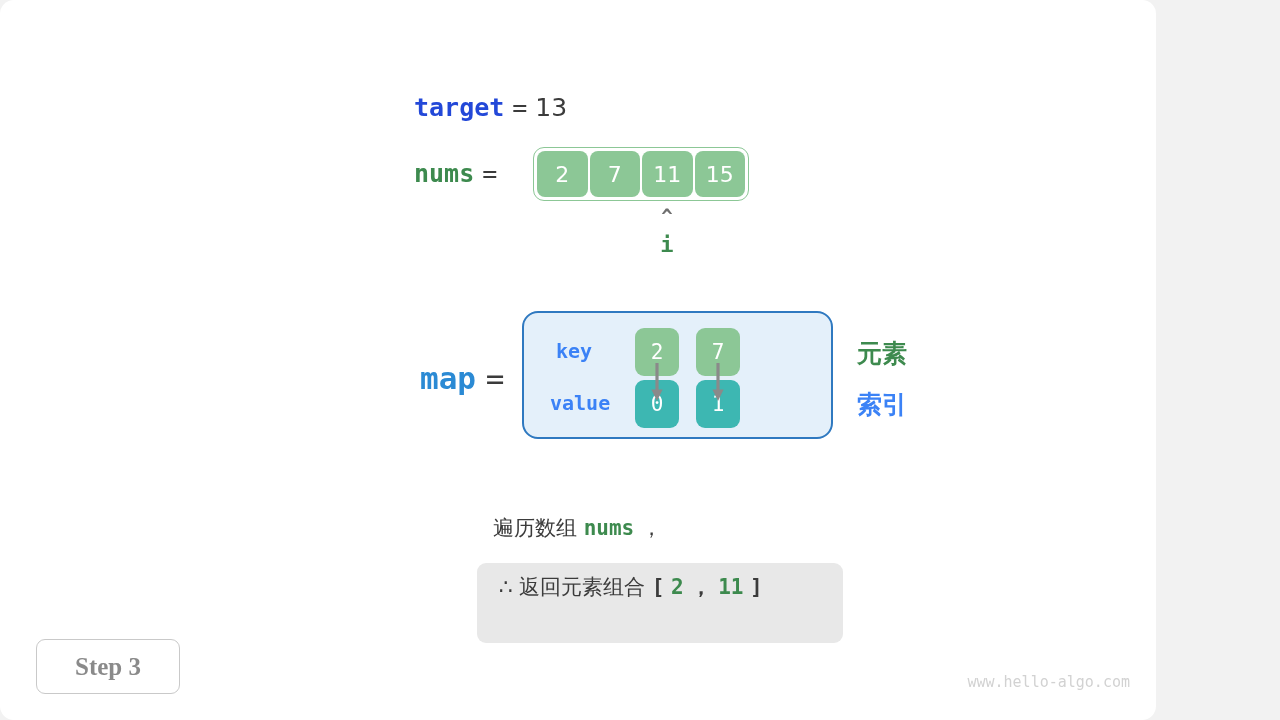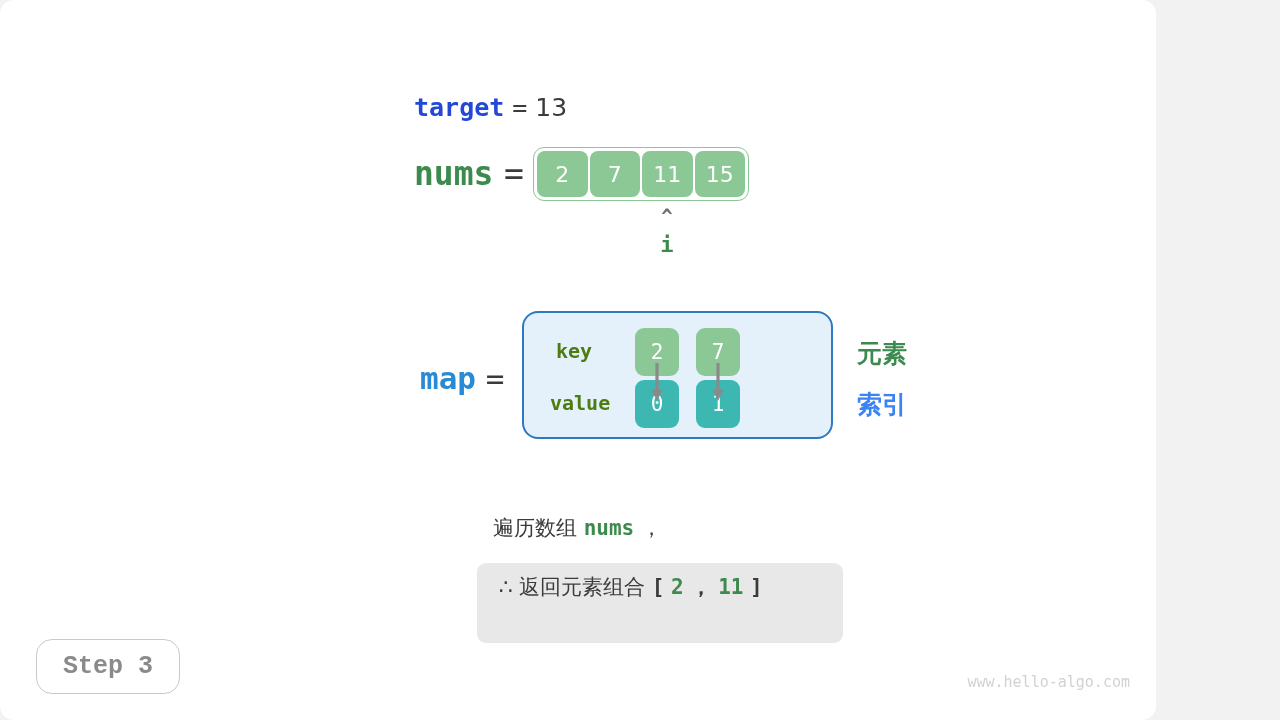--- a/index.html
+++ b/index.html
@@ -43,21 +43,21 @@
     font-weight: normal;
     color: #3b3b3b;
     font-size: 25px;
   }
 
   
   #nums-label {
     position: absolute;
     left: 414px;
     top: 158px;
-    font-size: 33px;
+    font-size: 25px;
     line-height: 32px;
     white-space: nowrap;
   }
   #nums-label .eq { color: #3b3b3b; font-weight: normal; }
 
   #array-container {
     position: absolute;
     left: 533px;
     top: 147px;
     width: 216px;
@@ -127,21 +127,21 @@
     position: absolute;
     left: 522px;
     top: 311px;
     width: 311px;
     height: 128px;
   }
   .map-row-label {
     position: absolute;
     font-size: 20px;
     line-height: 24px;
-    color: #4d7c0f;
+    color: #3b82f6;
   }
   #key-label   { left: 34px; top: 28px; }
   #value-label { left: 28px; top: 80px; }
 
   .map-cell {
     position: absolute;
     width: 44px;
     height: 48px;
     border-radius: 9px;
     display: flex;
@@ -218,26 +218,26 @@
   .note-line .n-dark  { font-family: "DejaVu Sans Mono", monospace; font-weight: bold; color: #3b3b3b; }
 
   
   #step-badge {
     position: absolute;
     left: 36px;
     top: 639px;
     width: 144px;
     height: 55px;
     border: 1.4px solid #c9c9c9;
-    border-radius: 16px;
+    border-radius: 9px;
     box-sizing: border-box;
     display: flex;
     align-items: center;
     justify-content: center;
-    font-family: Liberation Mono, monospace;
+    font-family: Liberation Serif, serif;
     font-weight: bold;
     font-size: 25px;
     color: #8a8a8a;
     background: #ffffff;
   }
 
   
   #watermark {
     position: absolute;
     right: 26px;

